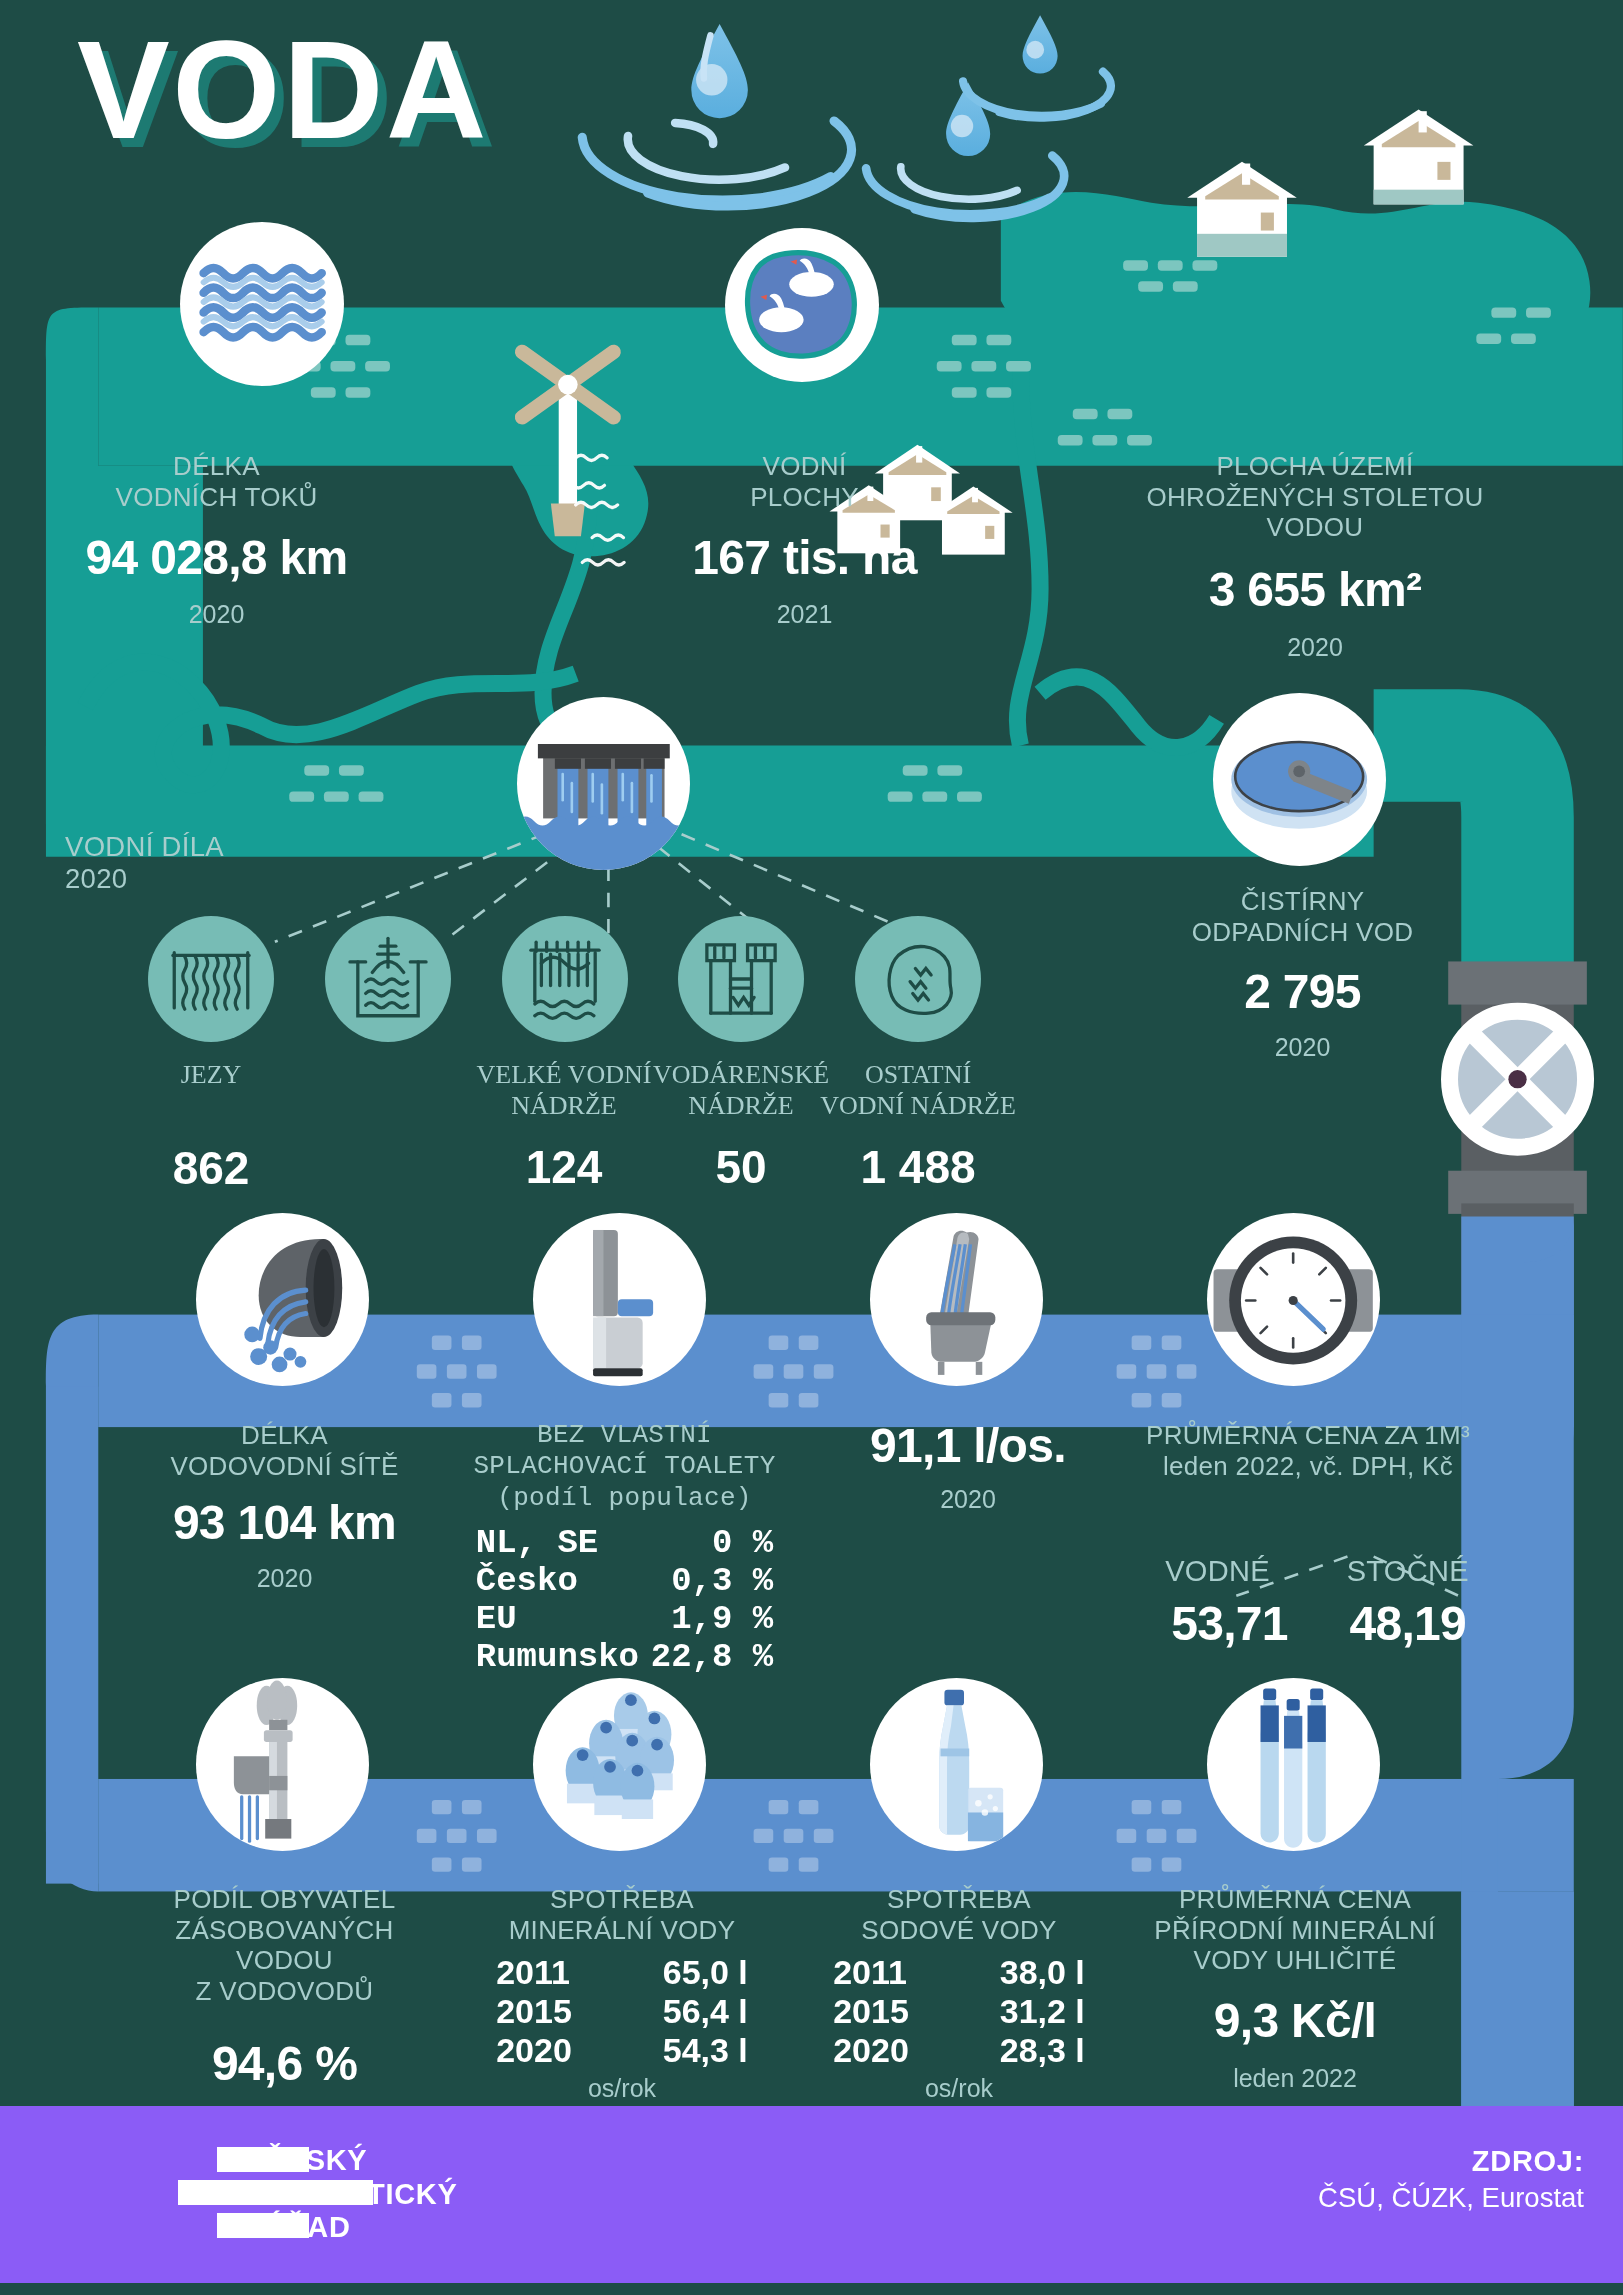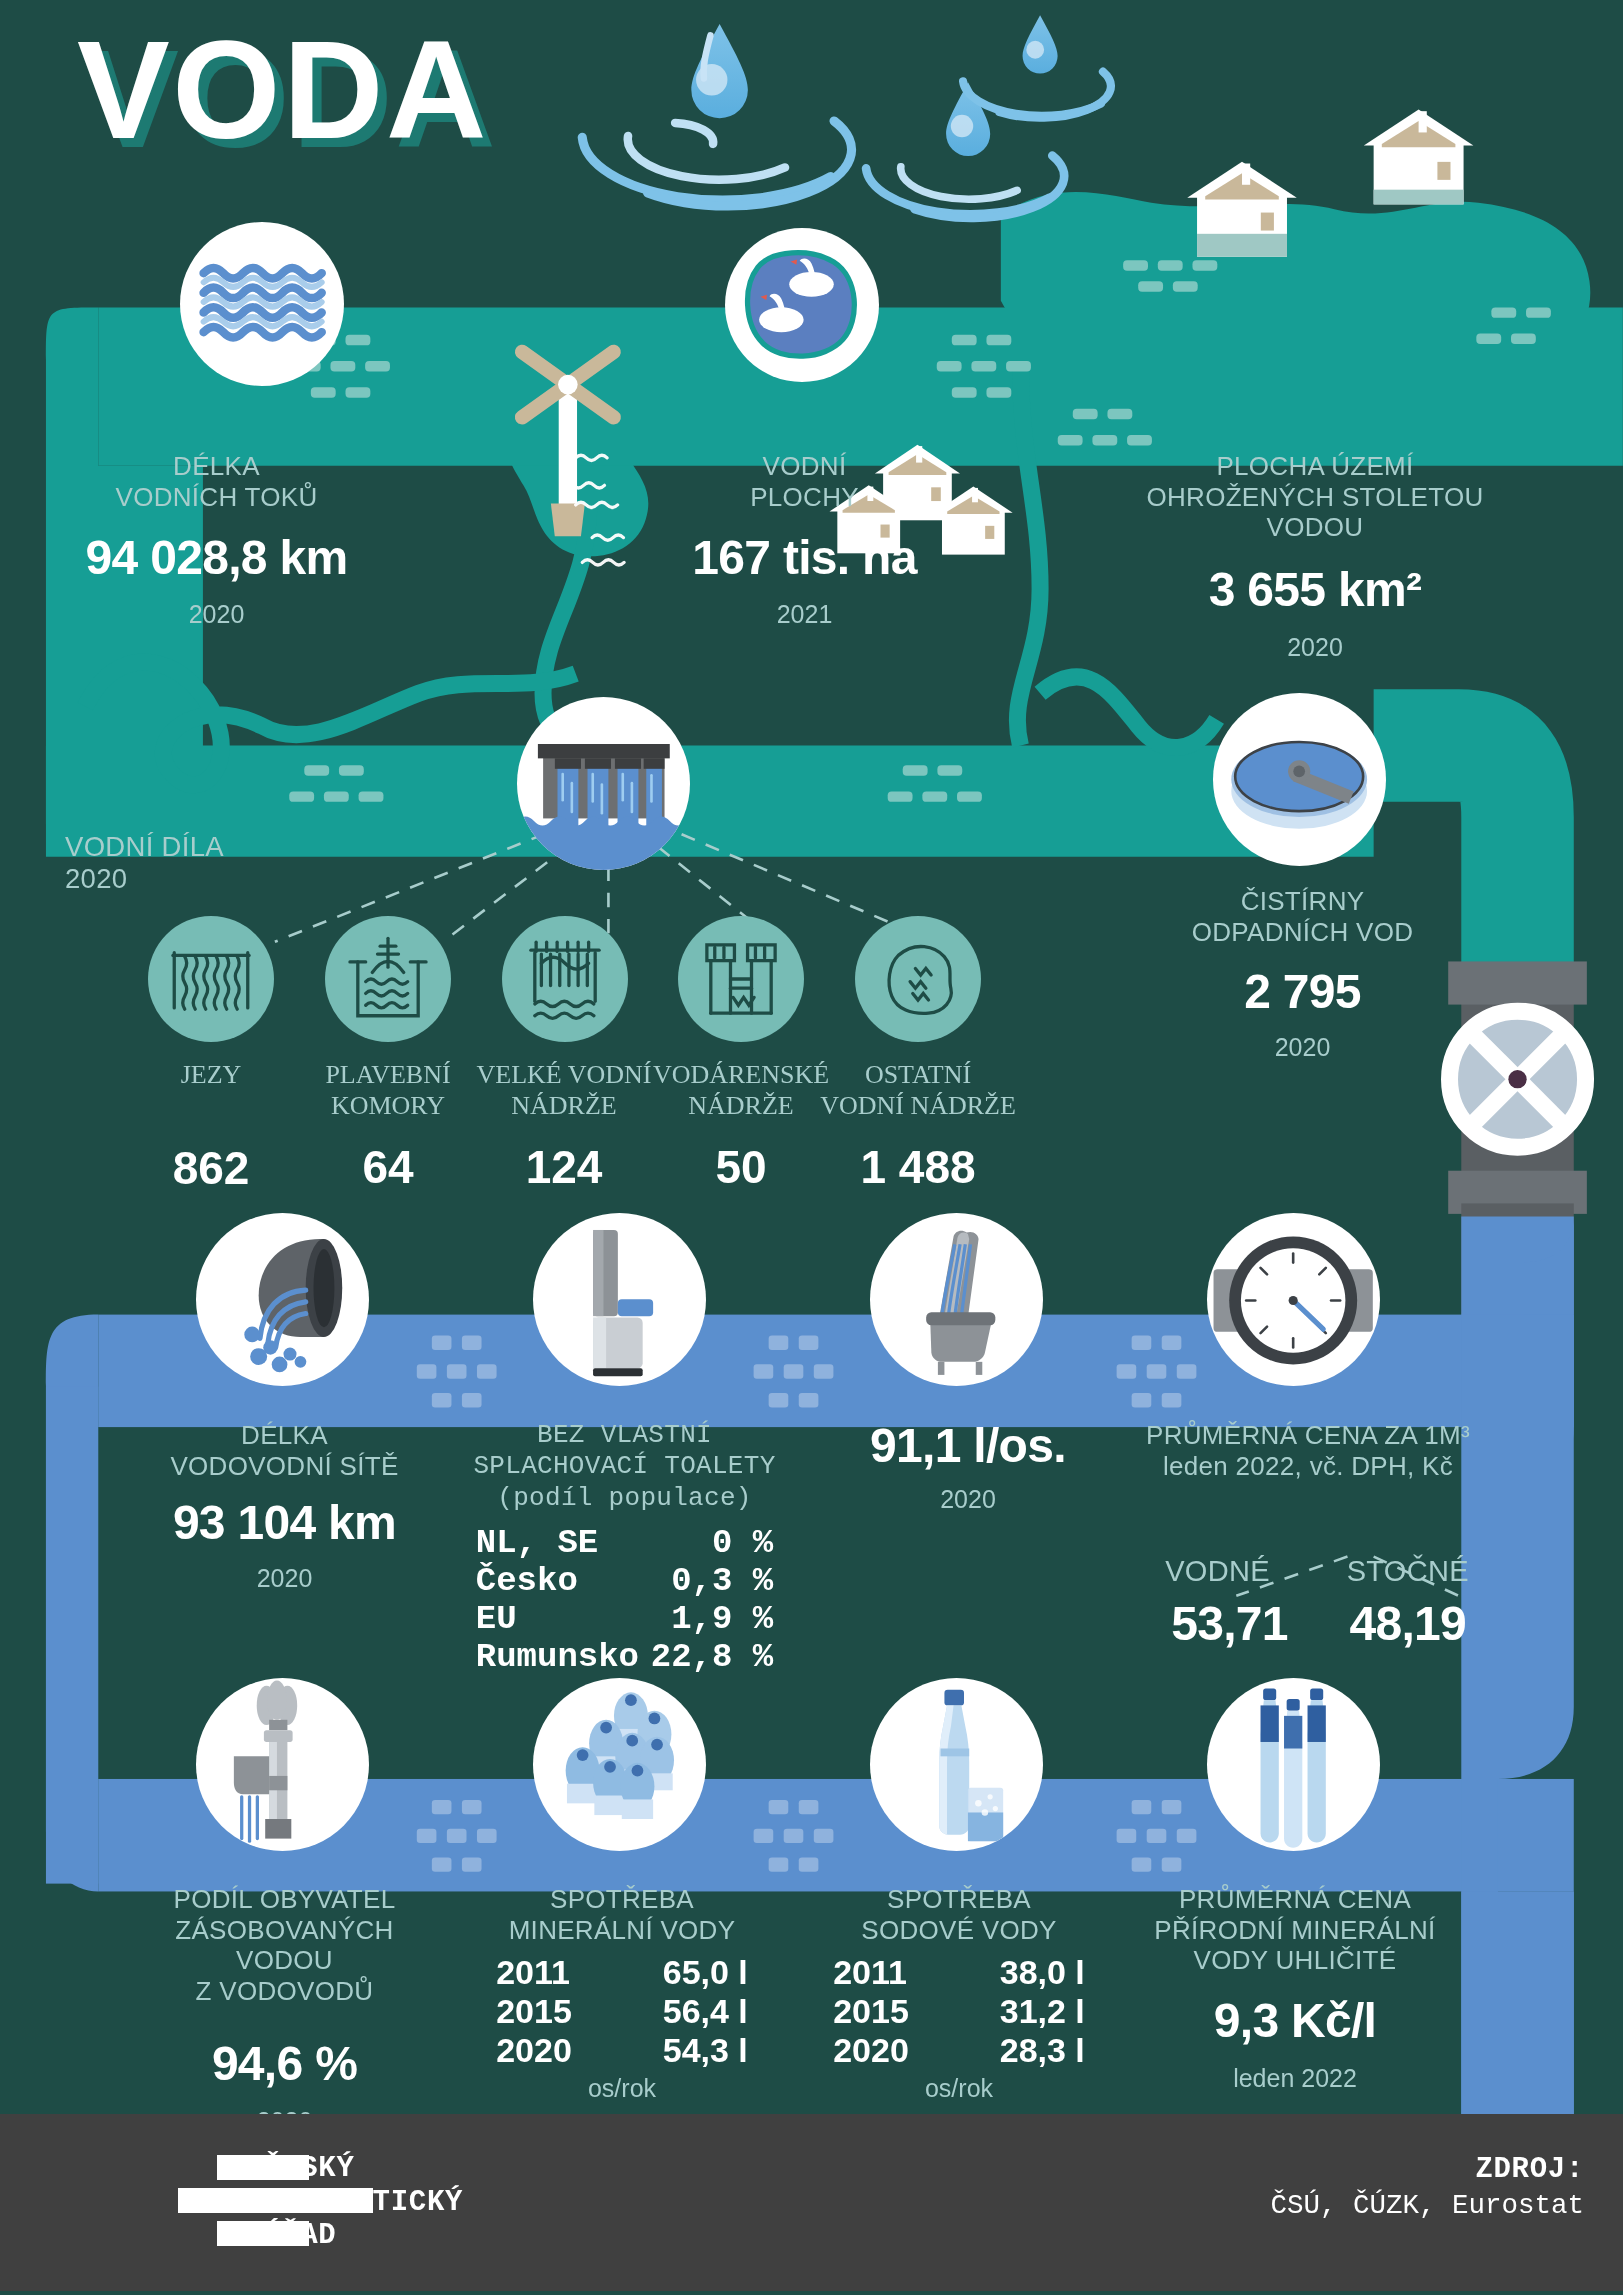--- a/index.html
+++ b/index.html
@@ -30,21 +30,21 @@
   }
 
   
   svg.layer{position:absolute;left:0;top:0;width:1623px;height:2295px;pointer-events:none;}
 
   
   .circ{position:absolute;border-radius:50%;background:#fff;overflow:hidden;}
 
   
   #footer{
-    position:absolute;left:0;bottom:4px;width:1623px;height:177px;background:#404040;font-family:Liberation Mono, monospace;
+    position:absolute;left:0;bottom:12px;width:1623px;height:177px;background:#8b5cf6;
   }
   #logo{position:absolute;left:178px;top:41px;}
   .logobar{background:#fff;height:25px;margin-bottom:7.9px;}
   #logotext{position:absolute;left:264px;top:38px;color:#fff;font-weight:800;
     font-size:29px;line-height:1.16;letter-spacing:0.7px;}
   #zdroj{position:absolute;right:39px;top:39px;text-align:right;color:#fff;}
   #zdroj .z1{font-weight:800;font-size:29px;letter-spacing:0.7px;}
   #zdroj .z2{font-size:27.5px;font-weight:400;margin-top:3.9px;}
 
   
@@ -511,27 +511,20 @@
         <path d="M88 118 l8 10 l8 -10 l8 10"></path>
       </g>
     </svg>
   </div>
 
   <div class="block" style="left:113px;top:1060px;width:196px;">
     <div class="dialabel">
         <div>JEZY</div>
       </div>
     <div class="dianum" style="margin-top:50px;">862</div>
-  </div>
-  <div class="block" style="left:290px;top:1060px;width:196px;">
-    <div class="dialabel">
-      <div>PLAVEBNÍ</div>
-        <div>KOMORY</div>
-    </div>
-    <div class="dianum" style="margin-top:18.3px;">64</div>
   </div>
   <div class="block" style="left:466px;top:1060px;width:196px;">
     <div class="dialabel">
       <div>VELKÉ VODNÍ</div>
         <div>NÁDRŽE</div>
     </div>
     <div class="dianum" style="margin-top:18.3px;">124</div>
   </div>
   <div class="block" style="left:643px;top:1060px;width:196px;">
     <div class="dialabel">

